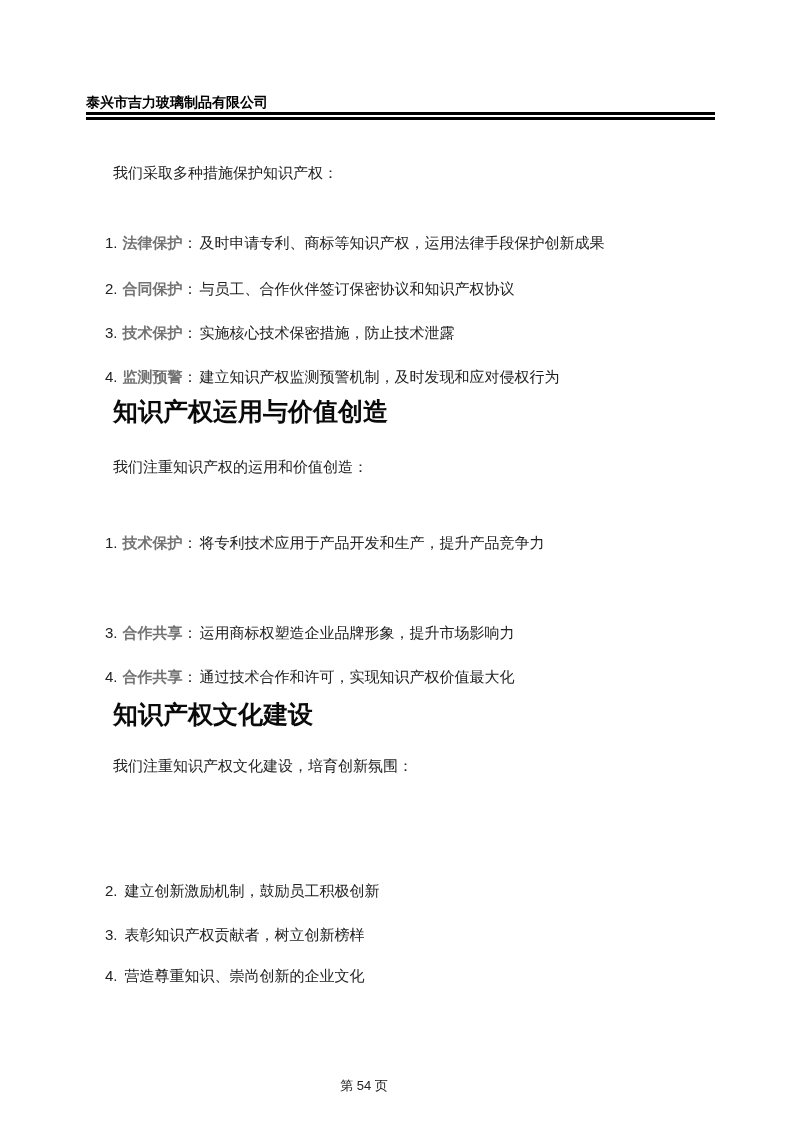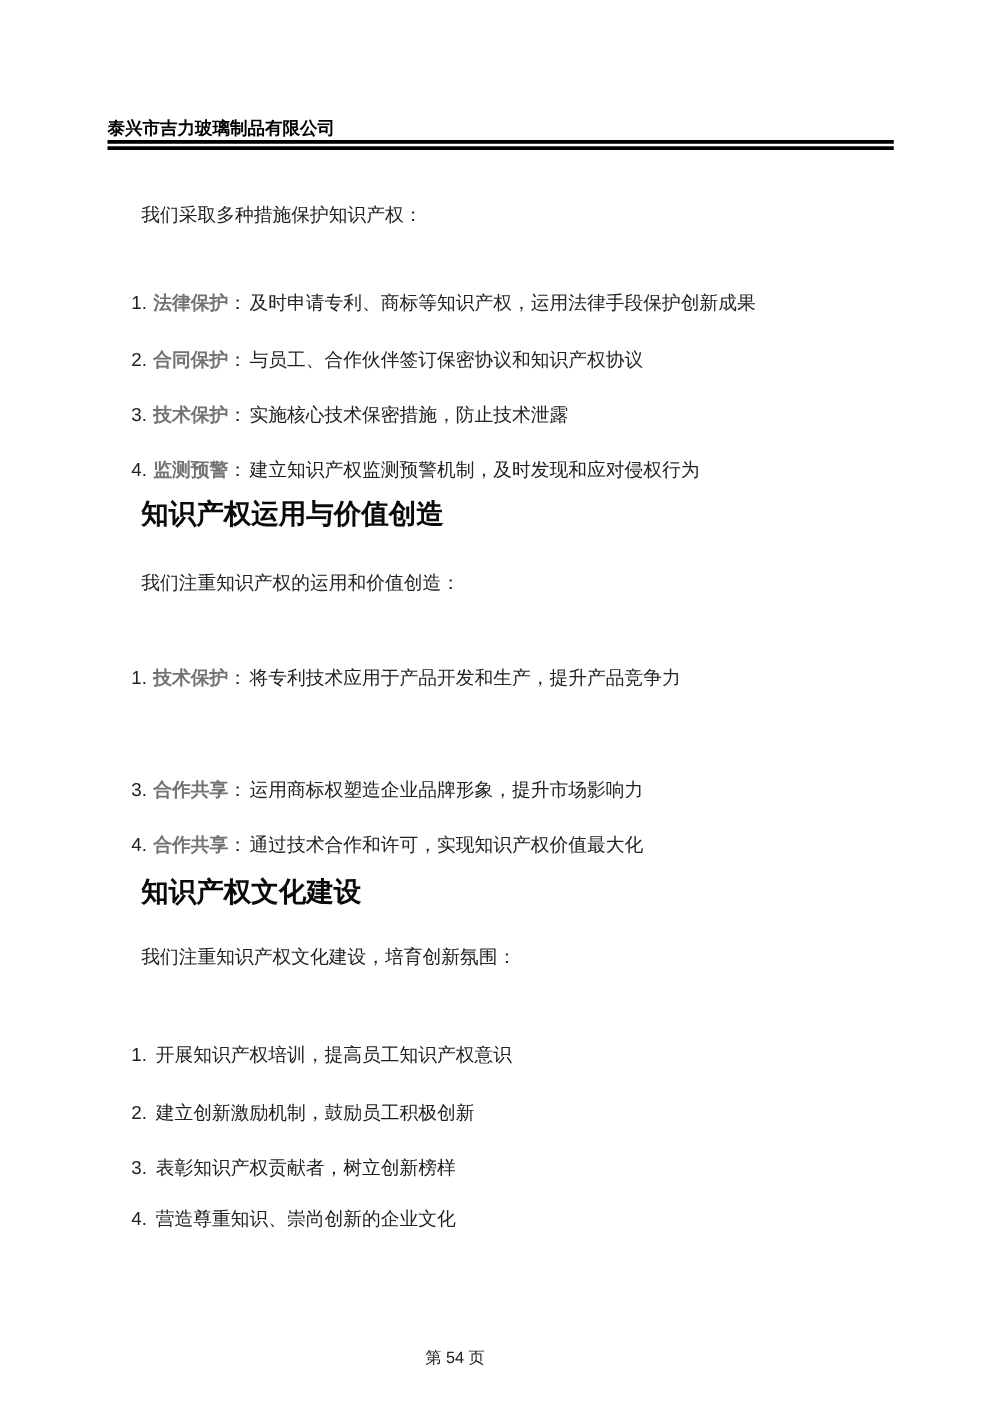--- a/index.html
+++ b/index.html
@@ -42,21 +42,21 @@
     position: absolute;
     left: 113px;
     font-size: 15px;
     line-height: 17px;
     color: #222222;
     white-space: nowrap;
   }
   .heading {
     position: absolute;
     left: 113px;
-    font-size: 22px;
+    font-size: 25px;
     line-height: 24px;
     font-weight: bold;
     color: #0a0a0a;
     white-space: nowrap;
   }
   .li {
     position: absolute;
     left: 105px;
     font-size: 15px;
     line-height: 17px;
@@ -116,23 +116,20 @@
   <div class="li" style="top:624px">
     <span class="num">3.</span><span class="lbl">合作共享</span><span class="colon">：</span><span class="txt">运用商标权塑造企业品牌形象，提升市场影响力</span>
   </div>
   <div class="li" style="top:668px">
     <span class="num">4.</span><span class="lbl">合作共享</span><span class="colon">：</span><span class="txt">通过技术合作和许可，实现知识产权价值最大化</span>
   </div>
 
   <div class="heading" style="top:702px">知识产权文化建设</div>
   <div class="para" style="top:757px">我们注重知识产权文化建设，培育创新氛围：</div>
 
-  <div class="li" style="top:836px">
-    <span class="num">1.</span><span class="txt">开展知识产权培训，提高员工知识产权意识</span>
-  </div>
   <div class="li" style="top:882px">
     <span class="num">2.</span><span class="txt">建立创新激励机制，鼓励员工积极创新</span>
   </div>
   <div class="li" style="top:926px">
     <span class="num">3.</span><span class="txt">表彰知识产权贡献者，树立创新榜样</span>
   </div>
   <div class="li" style="top:967px">
     <span class="num">4.</span><span class="txt">营造尊重知识、崇尚创新的企业文化</span>
   </div>
 

